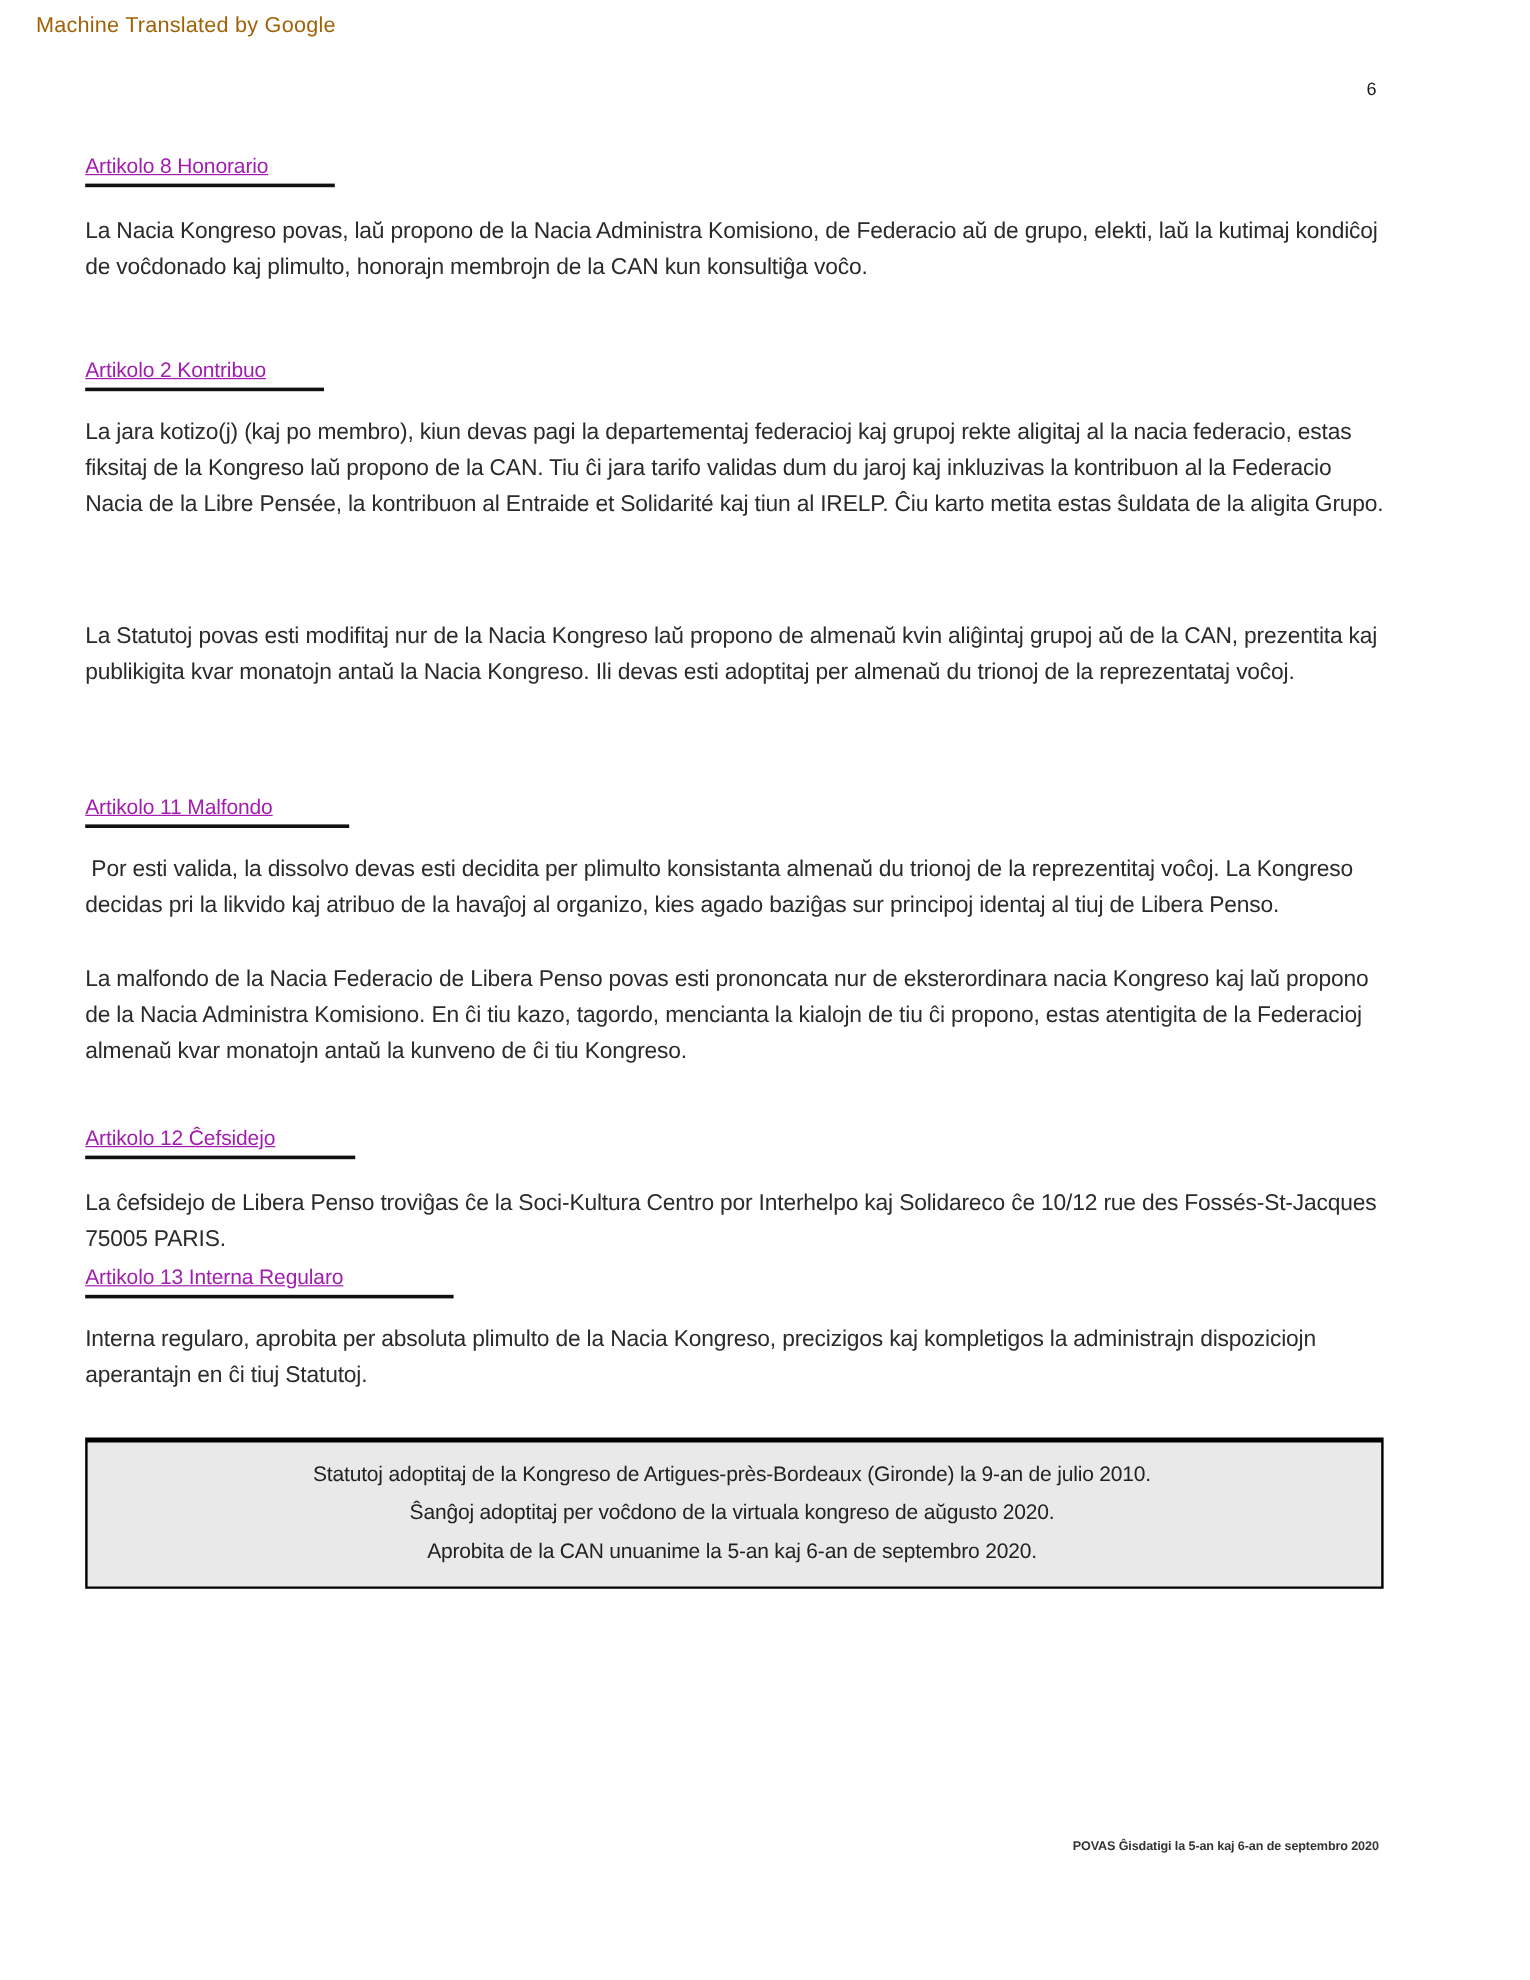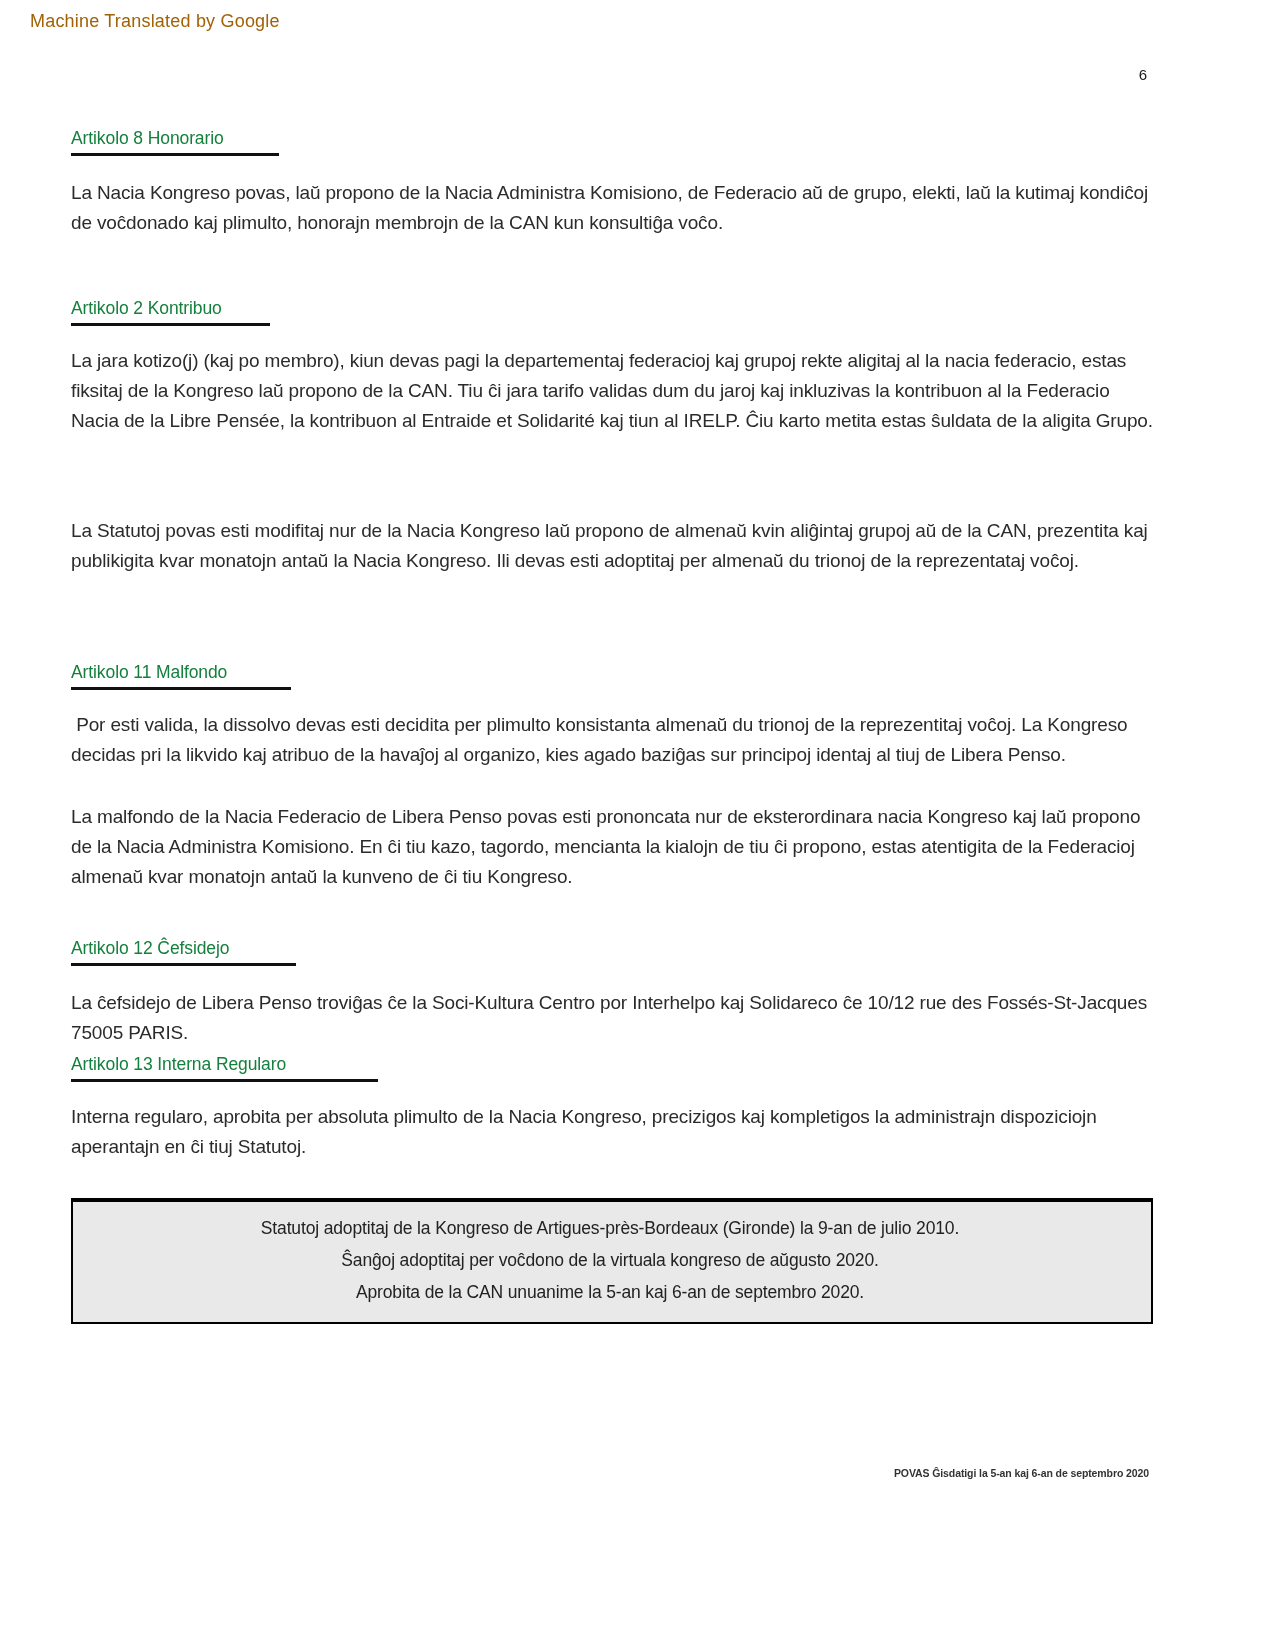--- a/index.html
+++ b/index.html
@@ -34,25 +34,26 @@
   .content {
     position: absolute;
     left: 71px;
     right: 122px;
     top: 128px;
   }
   .sec-heading {
     display: inline-block;
     font-size: 17.5px;
     font-weight: 400;
-    color: #15803d;
+    color: #a21caf;
     margin: 0;
     padding-bottom: 4px;
     border-bottom: 3.5px solid #111111;
     letter-spacing: -0.1px;
+    text-decoration: underline;
   }
   .sec-para {
     margin: 0;
     font-size: 19px;
     line-height: 30px;
     letter-spacing: -0.15px;
     color: #2b2b2b;
     white-space: pre-wrap;
   }
   
@@ -85,21 +86,21 @@
   .adoption-line {
     margin: 0;
     font-size: 17.5px;
     line-height: 32px;
     letter-spacing: -0.15px;
     color: #222222;
   }
   .doc-footer {
     position: absolute;
     right: 126px;
-    top: 1467px;
+    top: 1533px;
     font-size: 10.5px;
     font-weight: 600;
     color: #333333;
     letter-spacing: -0.1px;
   }
 </style>
 </head>
 <body>
 
 <div class="page">

